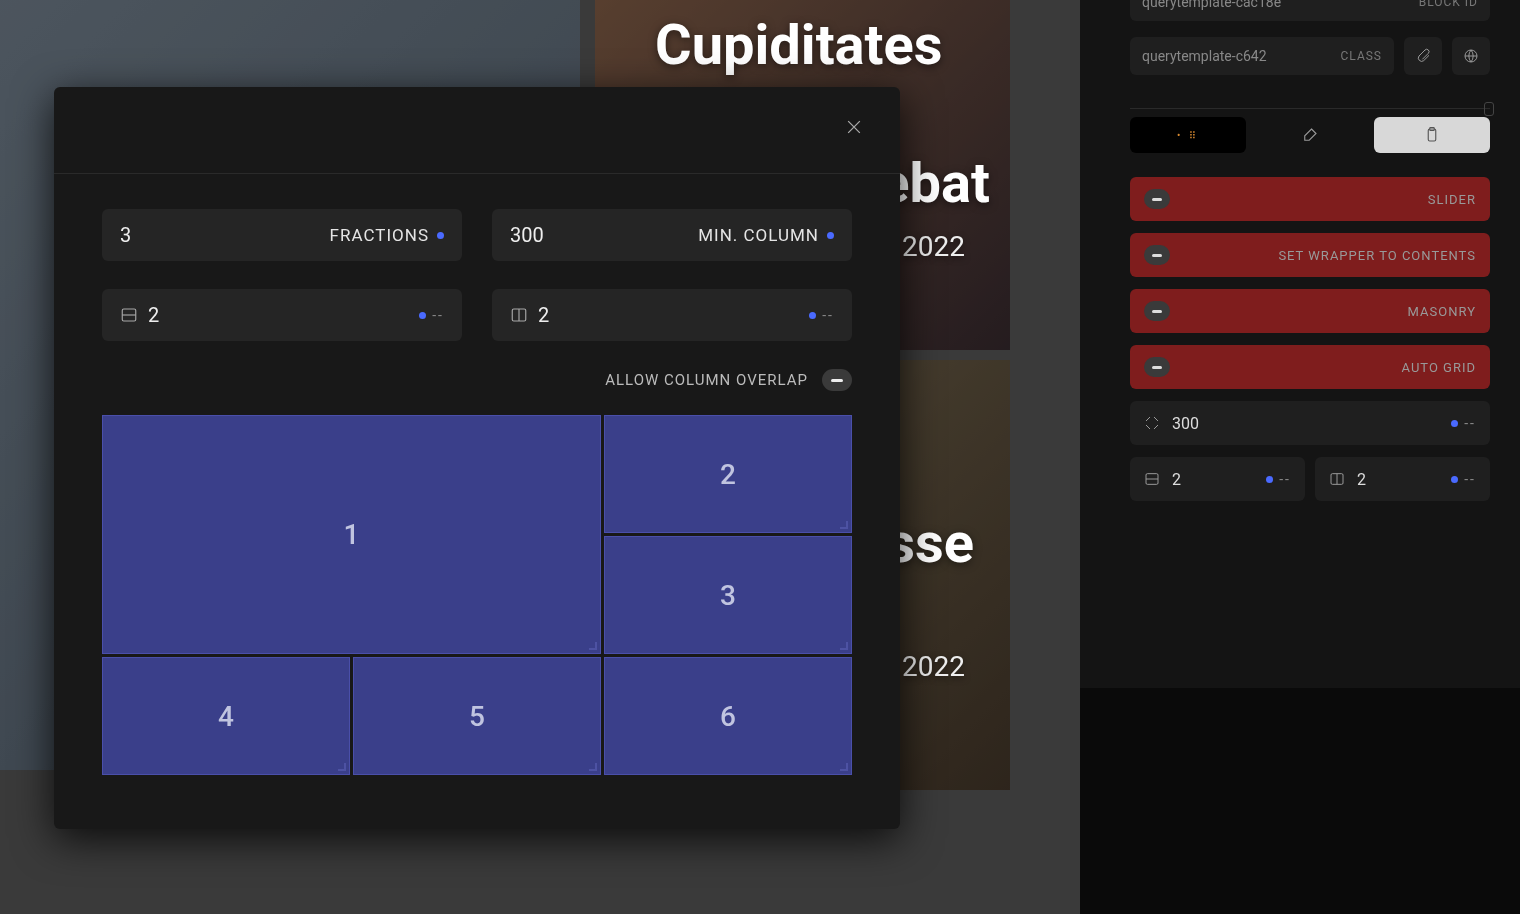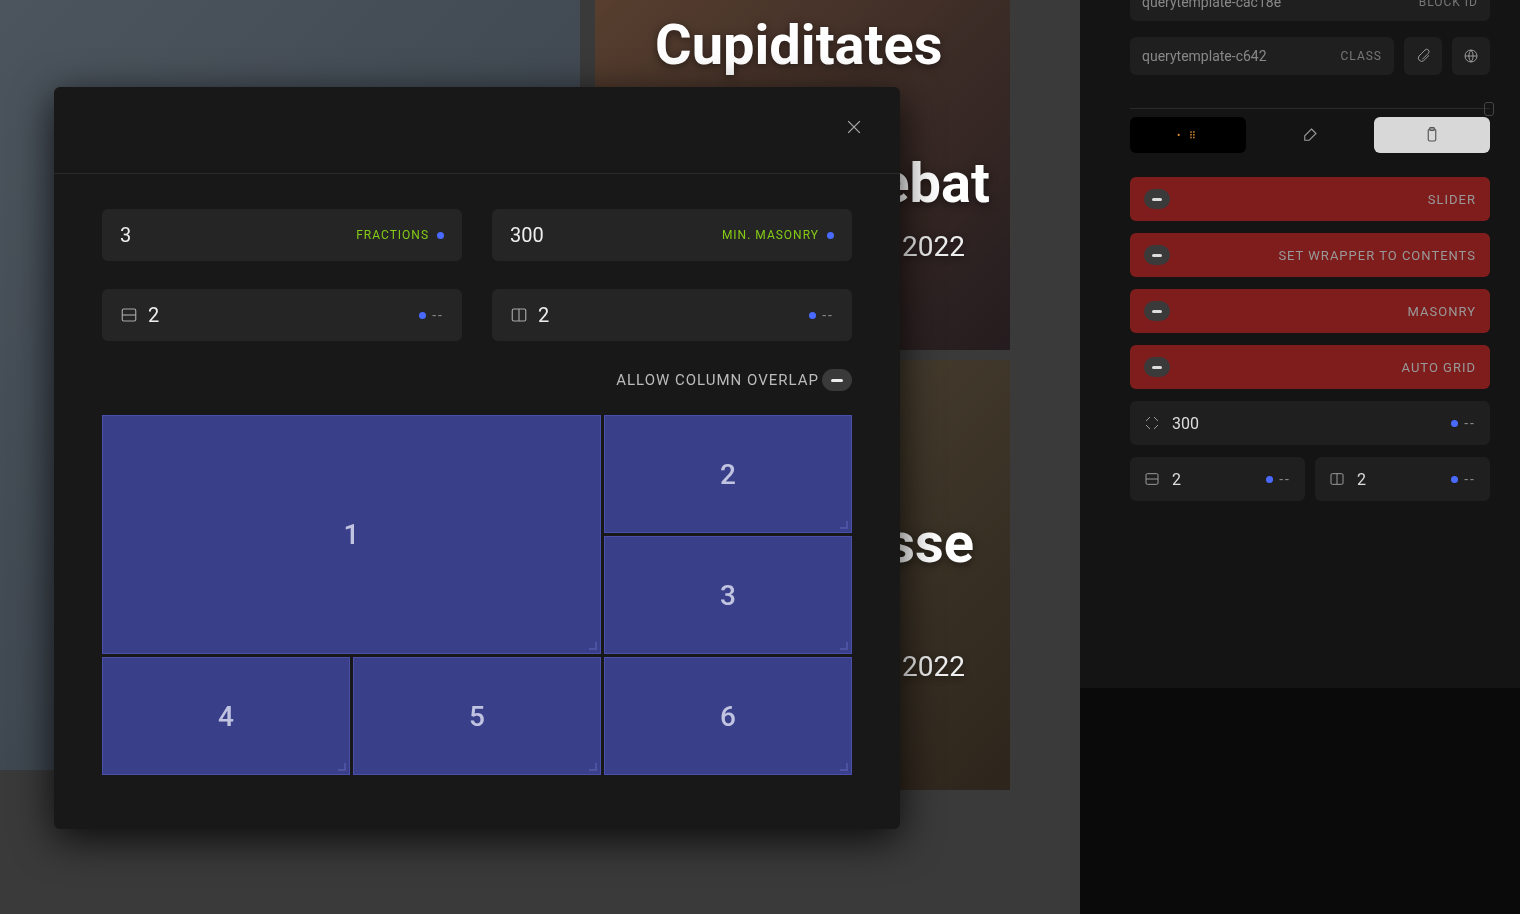--- a/index.html
+++ b/index.html
@@ -101,40 +101,40 @@
   padding: 0 18px;
   position: relative;
   color: #eee;
 }
 .input-field .val {
   font-size: 20px;
   color: #eee;
 }
 .input-field .lbl {
   margin-left: auto;
-  font-size: 12px;
+  font-size: 17px;
   letter-spacing: 1px;
-  color: #84cc16;
+  color: #e5e5e5;
 }
 .dot {
   width: 7px;
   height: 7px;
   background: #4a6aff;
   border-radius: 50%;
   margin-left: 8px;
 }
 .dash { color: #888; font-size: 14px; margin-left: 6px; letter-spacing: 2px;}
 .icon-slot { margin-right: 10px; color: #aaa; display:flex; align-items:center;}
 .icon-slot svg { width: 18px; height: 18px; }
 
 .overlap-row {
   display: flex;
   justify-content: flex-end;
   align-items: center;
-  gap: 3px;
+  gap: 14px;
   margin-bottom: 24px;
 }
 .overlap-label {
   font-size: 15px;
   letter-spacing: 1px;
   color: #bbb;
 }
 .pill-toggle {
   width: 30px;
   height: 22px;
@@ -328,21 +328,21 @@
   <div class="modal-hr"></div>
   <div class="modal-body">
     <div class="input-row">
       <div class="input-field">
         <span class="val">3</span>
         <span class="lbl">FRACTIONS</span>
         <span class="dot"></span>
       </div>
       <div class="input-field">
         <span class="val">300</span>
-        <span class="lbl">MIN. MASONRY</span>
+        <span class="lbl">MIN. COLUMN</span>
         <span class="dot"></span>
       </div>
     </div>
     <div class="input-row">
       <div class="input-field">
         <span class="icon-slot">
           <svg viewBox="0 0 24 24" fill="none" stroke="currentColor" stroke-width="1.5">
               <rect x="3" y="4" width="18" height="16" rx="2"></rect>
               <line x1="3" y1="12" x2="21" y2="12"></line>
             </svg>

